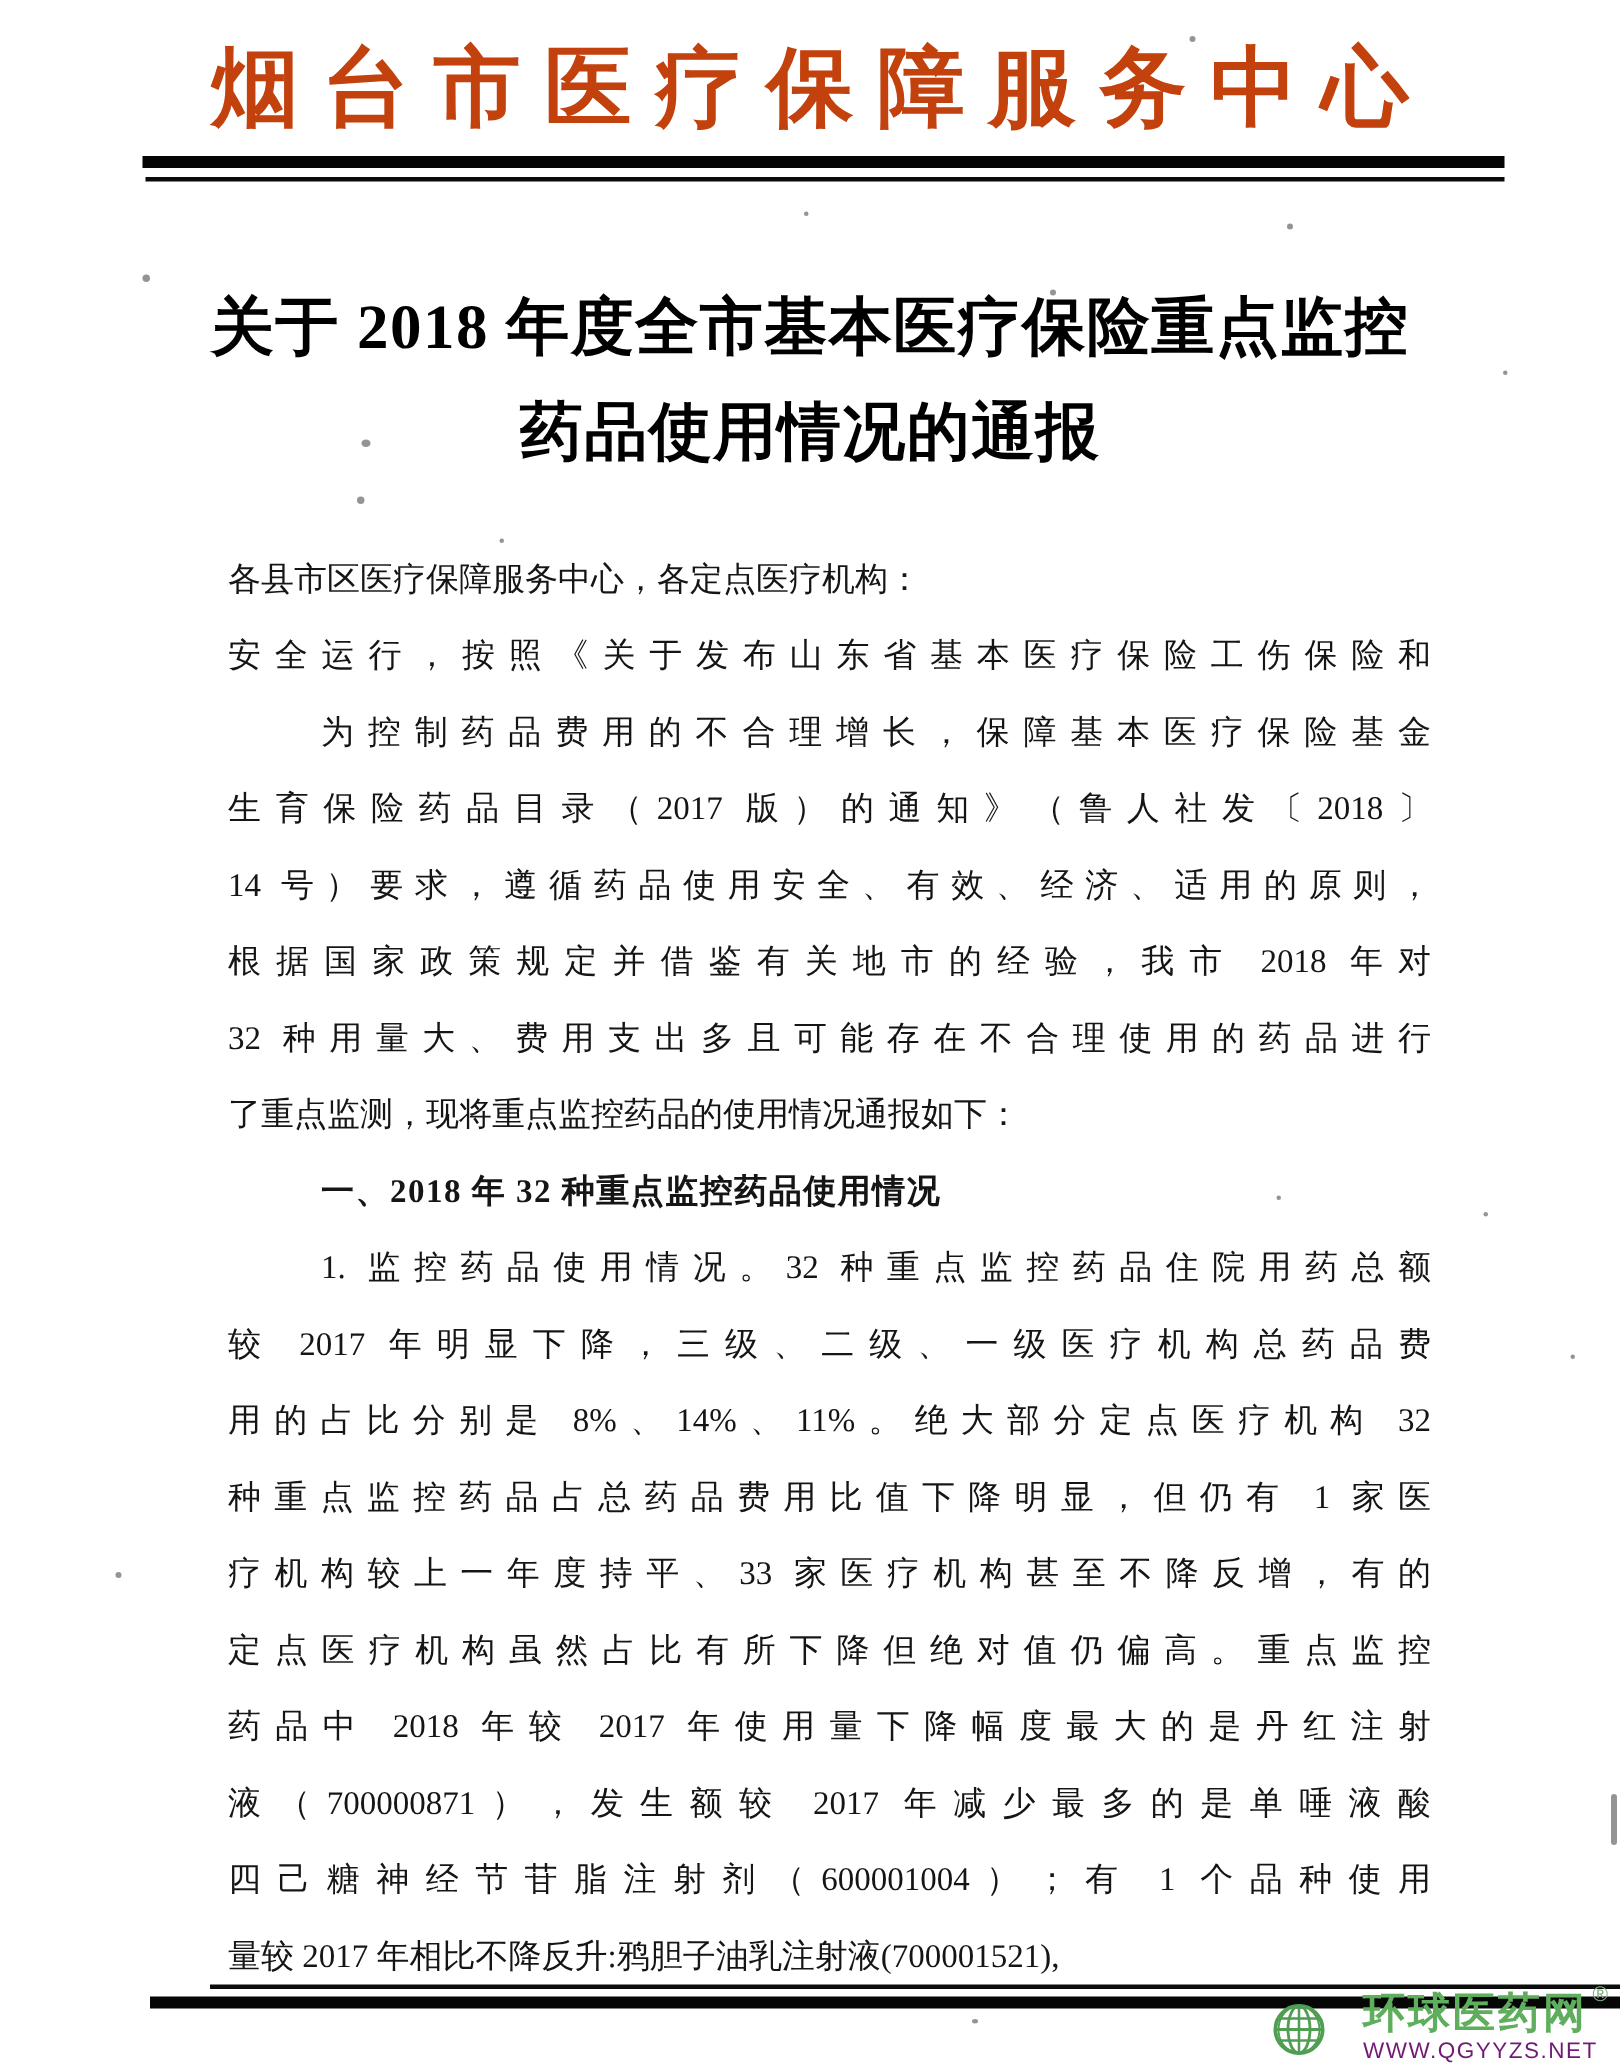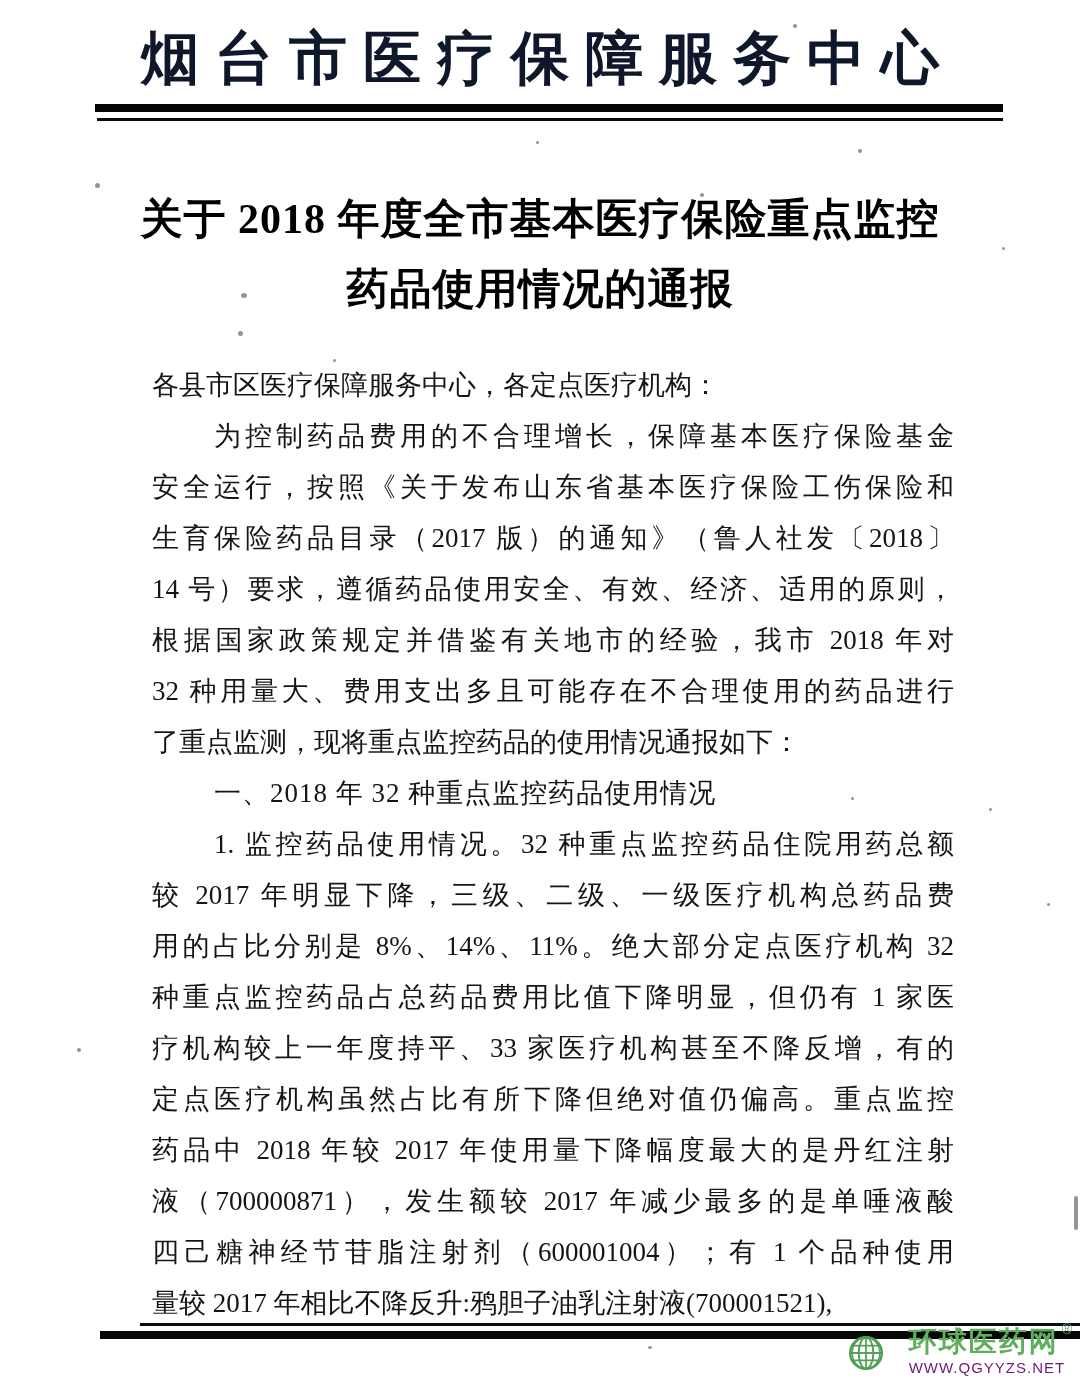--- a/index.html
+++ b/index.html
@@ -11,21 +11,21 @@
     font-family: "Liberation Serif", "DejaVu Serif", serif;
     color: #1b1b1b;
   }
 
   
   .letterhead {
     position: absolute; top: 20px; left: 0; width: 1080px;
     text-align: center;
   }
   .letterhead .org {
-    font-size: 58px; font-weight: 700; color: #0f172a;
+    font-size: 58px; font-weight: 700; color: #c2410c;
     letter-spacing: 16px; margin-left: 16px; 
     white-space: nowrap;
   }
   .rule-thick {
     position: absolute; left: 95px; top: 104px; width: 908px; height: 8px;
     background: #050505;
   }
   .rule-thin {
     position: absolute; left: 97px; top: 118px; width: 906px; height: 3px;
     background: #0a0a0a;
@@ -34,26 +34,26 @@
   
   .doc-title {
     position: absolute; top: 184px; left: 0; width: 1080px;
     text-align: center; font-weight: 700; color: #000;
     font-size: 42px; line-height: 70px; letter-spacing: 1px;
   }
 
   
   .body-text {
     position: absolute; left: 152px; top: 360px; width: 802px;
-    font-size: 27px; line-height: 51px; color: #151515;
+    font-size: 22px; line-height: 51px; color: #151515;
   }
   .line { white-space: nowrap; }
   .j { white-space: normal; text-align: justify; text-align-last: justify; }
   .ind { text-indent: 62px; }
-  .bold { font-weight: 400; letter-spacing: 1px; }
+  .bold { font-weight: 700; letter-spacing: 1px; }
 
   
   .b-rule-thin {
     position: absolute; left: 140px; right: 0; top: 1323px; height: 3px;
     background: #0c0c0c;
   }
   .b-rule-thick {
     position: absolute; left: 100px; right: 0; top: 1331px; height: 8px;
     background: #060606;
   }
@@ -96,22 +96,22 @@
 <div class="rule-thick"></div>
 <div class="rule-thin"></div>
 
 <div class="doc-title">
   <div>关于 2018 年度全市基本医疗保险重点监控</div>
   <div>药品使用情况的通报</div>
 </div>
 
 <main class="body-text">
   <div class="line">各县市区医疗保障服务中心，各定点医疗机构：</div>
+  <div class="line j">安全运行，按照《关于发布山东省基本医疗保险工伤保险和</div>
   <div class="line j ind">为控制药品费用的不合理增长，保障基本医疗保险基金</div>
-  <div class="line j">安全运行，按照《关于发布山东省基本医疗保险工伤保险和</div>
   <div class="line j">生育保险药品目录（2017 版）的通知》（鲁人社发〔2018〕</div>
   <div class="line j">14 号）要求，遵循药品使用安全、有效、经济、适用的原则，</div>
   <div class="line j">根据国家政策规定并借鉴有关地市的经验，我市 2018 年对</div>
   <div class="line j">32 种用量大、费用支出多且可能存在不合理使用的药品进行</div>
   <div class="line">了重点监测，现将重点监控药品的使用情况通报如下：</div>
   <div class="line ind bold">一、2018 年 32 种重点监控药品使用情况</div>
   <div class="line j ind">1. 监控药品使用情况。32 种重点监控药品住院用药总额</div>
   <div class="line j">较 2017 年明显下降，三级、二级、一级医疗机构总药品费</div>
   <div class="line j">用的占比分别是 8%、14%、11%。绝大部分定点医疗机构 32</div>
   <div class="line j">种重点监控药品占总药品费用比值下降明显，但仍有 1 家医</div>

